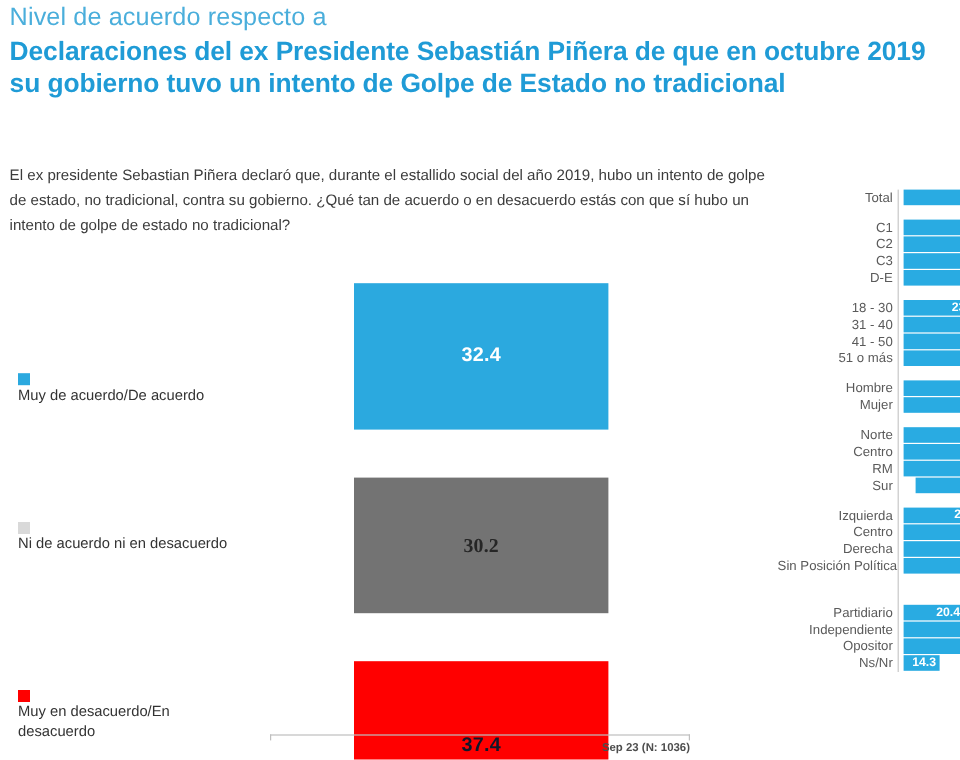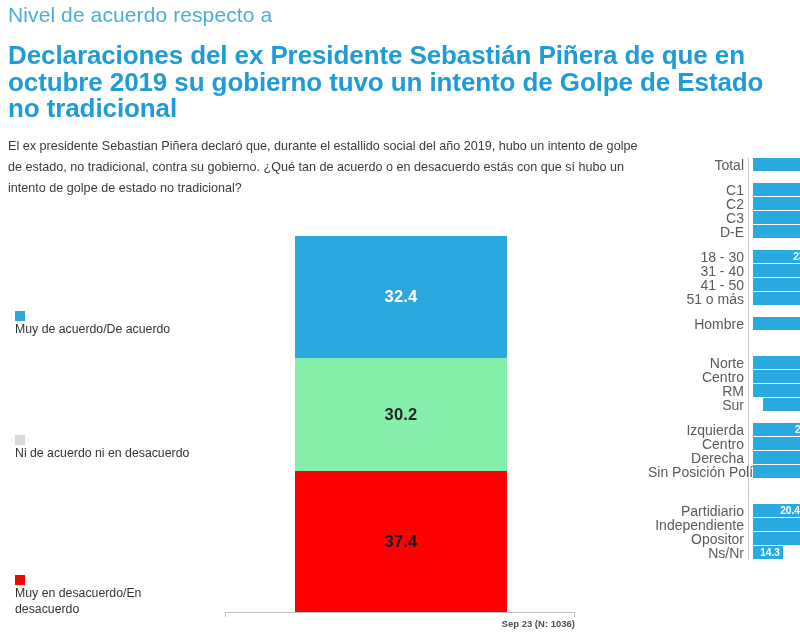--- a/index.html
+++ b/index.html
@@ -24,26 +24,26 @@
     width: 780px;
   }
   #kicker {
     font-size: 21px;
     color: #4AAEDB;
     font-weight: 400;
     line-height: 26px;
     letter-spacing: 0.1px;
   }
   #headline {
-    font-size: 26px;
+    font-size: 22px;
     color: #1F9BD6;
     font-weight: bold;
     line-height: 26.5px;
     letter-spacing: -0.1px;
-    margin-top: 14px;
+    margin-top: 2px;
     width: 772px;
   }
 
   
   #question {
     position: absolute;
     left: 8px;
     top: 136px;
     width: 640px;
     font-size: 12.6px;
@@ -60,31 +60,32 @@
     height: 397px;
   }
   #stack {
     position: absolute;
     left: 70px;
     top: 0;
     width: 212px;
     height: 376px;
     display: flex;
     flex-direction: column;
+    gap: 40px;
   }
   .seg {
     display: flex;
     align-items: center;
     justify-content: center;
     font-size: 16.5px;
     font-weight: bold;
     letter-spacing: 0.2px;
   }
   .seg-agree   { background: #2BA9DF; color: #ffffff; }
-  .seg-neutral { background: #86efac; color: #262626; }
+  .seg-neutral { background: #737373; color: #262626; font-family: Liberation Serif, serif; }
   .seg-dis     { background: #FF0000; color: #0f172a; }
 
   #x-axis {
     position: absolute;
     left: 0;
     top: 376px;
     width: 350px;
     height: 1px;
     background: #BFBFBF;
   }
@@ -157,21 +158,21 @@
     left: 0;
     width: 152px;
     height: 14px;
     display: flex;
     align-items: center;
   }
   .bd-label {
     width: 96px;
     flex: 0 0 auto;
     text-align: right;
-    font-size: 14px;
+    font-size: 11px;
     color: #5a5a5a;
     white-space: nowrap;
     padding-right: 4px;
     line-height: 14px;
     overflow: visible;
   }
   .bd-bar-wrap {
     position: relative;
     flex: 1 1 auto;
     height: 14px;
@@ -289,20 +290,26 @@
       <div class="bd-bar-wrap">
         <div class="bd-bar" title="51 o más: 36" style="background: rgb(41, 171, 226); width: 88.2px;"></div>
       </div>
     </div>
     <div class="bd-row" style="top: 159px;">
       <div class="bd-label">Hombre</div>
       <div class="bd-bar-wrap">
         <div class="bd-bar" title="Hombre: 35" style="background: rgb(41, 171, 226); width: 85.75px;"></div>
       </div>
     </div>
+    <div class="bd-row" style="top: 173px;">
+      <div class="bd-label">Mujer</div>
+      <div class="bd-bar-wrap">
+        <div class="bd-bar" title="Mujer: 33" style="background: rgb(41, 171, 226); width: 80.85px;"></div>
+      </div>
+    </div>
     <div class="bd-row" style="top: 198px;">
       <div class="bd-label">Norte</div>
       <div class="bd-bar-wrap">
         <div class="bd-bar" title="Norte: 35" style="background: rgb(41, 171, 226); width: 85.75px;"></div>
       </div>
     </div>
     <div class="bd-row" style="top: 212px;">
       <div class="bd-label">Centro</div>
       <div class="bd-bar-wrap">
         <div class="bd-bar" title="Centro: 35" style="background: rgb(41, 171, 226); width: 85.75px;"></div>

